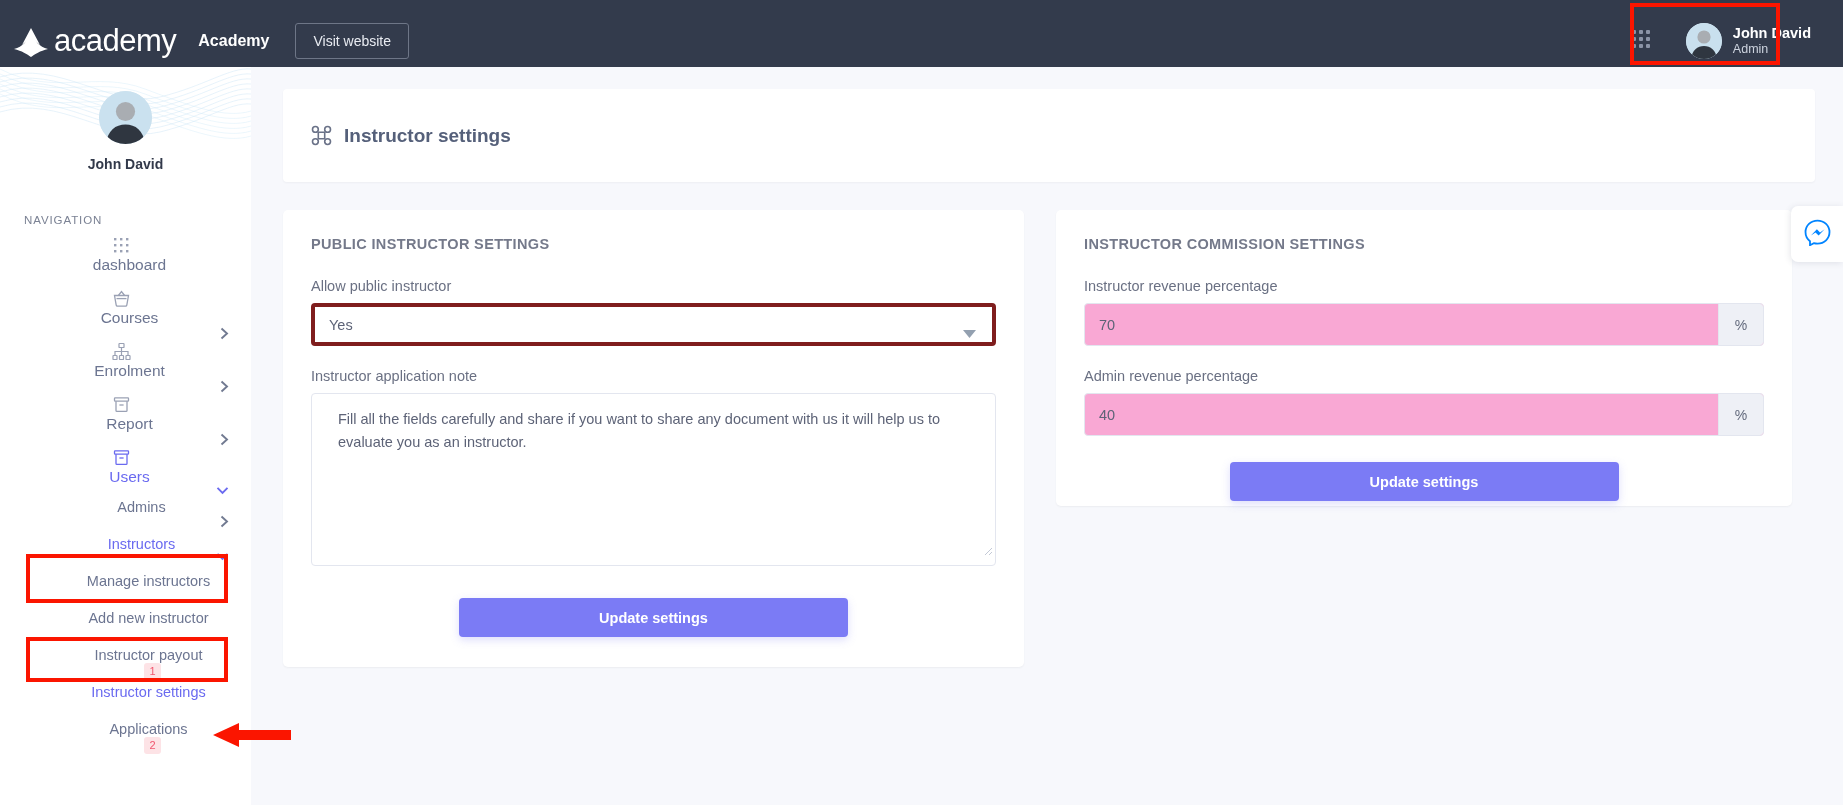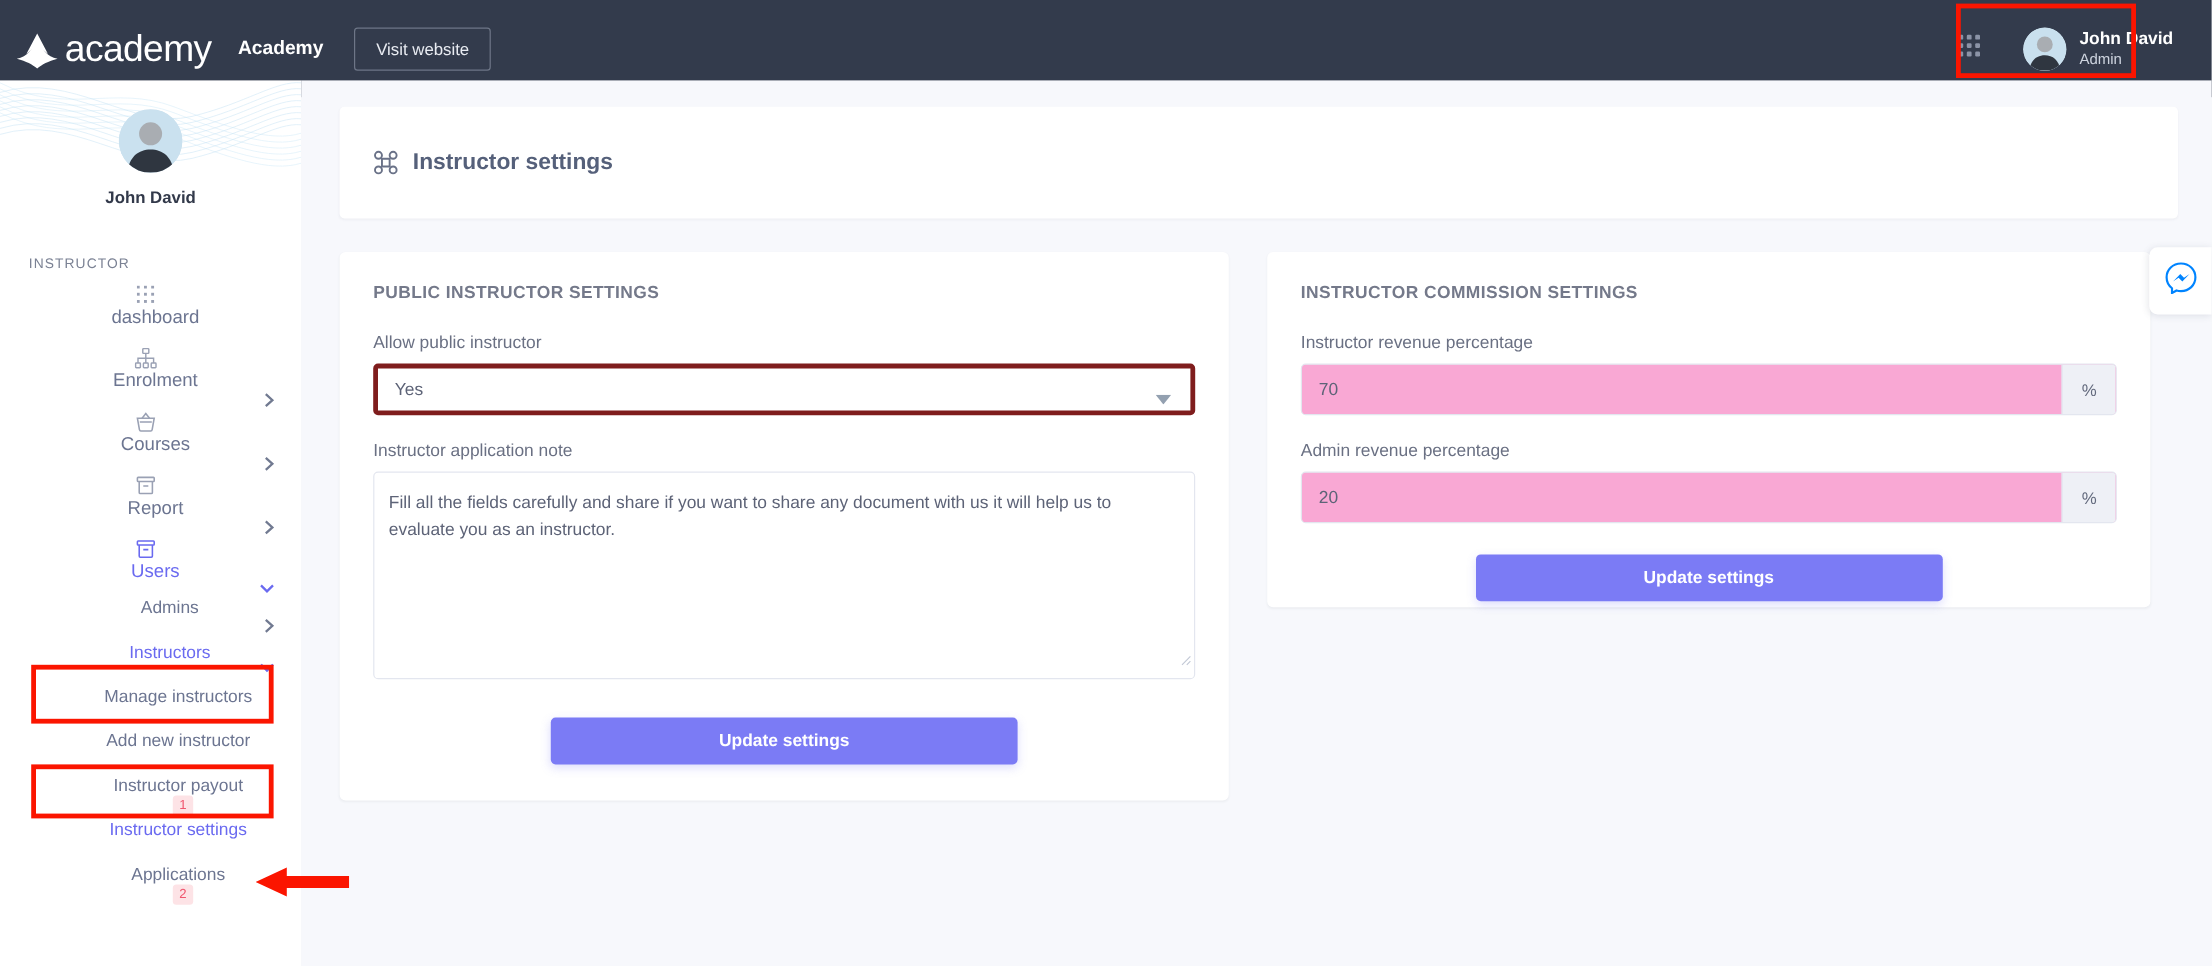--- a/index.html
+++ b/index.html
@@ -185,21 +185,21 @@
     position: relative; height: 43px;
     border: 4px solid #7f1d1d; border-radius: 4px;
     display: flex; align-items: center;
     padding: 0 14px; font-size: 14.5px; color: #5d6377;
     cursor: pointer; background: #fff;
   }
   .select-box .caret { position: absolute; right: 16px; top: 18px; }
   .note-gap { margin-top: 22px; }
   .textarea-box {
     height: 173px; border: 1px solid #e3e6ef; border-radius: 4px;
-    padding: 14px 12px; font-size: 14.5px; color: #5d6377;
+    padding: 14px 26px; font-size: 14.5px; color: #5d6377;
     line-height: 1.62; background: #fff;
     position: relative; cursor: text;
     font-family: "Liberation Sans", sans-serif;
   }
   .resize-grip { position: absolute; right: 2px; bottom: 2px; }
   .input-pct {
     display: flex; height: 43px;
     border: 1px solid #e3e6ef; border-radius: 4px; overflow: hidden;
     background: #f9a8d4;
   }
@@ -317,21 +317,21 @@
     <span class="side-avatar">
       <svg width="53" height="53" viewBox="0 0 53 53">
         <circle cx="26.5" cy="26.5" r="26.5" fill="#cae1ef"></circle>
         <circle cx="26.5" cy="20.5" r="9.6" fill="#a9adb2"></circle>
         <path d="M7 53 C8.5 39.5 16.5 33.5 26.5 33.5 C36.5 33.5 44.5 39.5 46 53 Z" fill="#2f3640"></path>
       </svg>
     </span>
     <div class="side-name">John David</div>
   </div>
 
-  <div class="nav-title">INSTRUCTOR</div>
+  <div class="nav-title">NAVIGATION</div>
 
   <div class="nav-list">
 
     <div class="nav-item">
       <span class="nav-ico">
         <svg width="15" height="15" viewBox="0 0 15 15">
             <g fill="#9aa1b4">
           <rect x="0" y="0" width="2.4" height="2.4"></rect>
               <rect x="6" y="0" width="2.4" height="2.4"></rect>
               <rect x="12" y="0" width="2.4" height="2.4"></rect>
@@ -342,45 +342,45 @@
               <rect x="6" y="12" width="2.4" height="2.4"></rect>
               <rect x="12" y="12" width="2.4" height="2.4"></rect>
         </g>
           </svg>
       </span>
       <span>dashboard</span>
     </div>
 
     <div class="nav-item">
       <span class="nav-ico">
+        <svg width="19" height="19" viewBox="0 0 19 19" fill="none" stroke="#9aa1b4" stroke-width="1.3">
+          <path d="M2.5 6.5 h14 l-1.7 9.6 a1.2 1.2 0 0 1 -1.2 1 h-8.2 a1.2 1.2 0 0 1 -1.2 -1 Z"></path>
+          <path d="M6.4 6.5 L9.5 2.5 L12.6 6.5"></path>
+          <path d="M4.5 9.6 h10"></path>
+        </svg>
+      </span>
+      <span>Courses</span>
+      <span class="chev">
+        <svg width="9" height="13" viewBox="0 0 9 13" fill="none" stroke="#717a91" stroke-width="1.9">
+            <path d="M1.5 1.5 L7 6.5 L1.5 11.5"></path>
+          </svg>
+      </span>
+    </div>
+
+    <div class="nav-item">
+      <span class="nav-ico">
         <svg width="19" height="19" viewBox="0 0 19 19" fill="none" stroke="#9aa1b4" stroke-width="1.2">
           <rect x="7" y="1.5" width="5" height="4" rx="0.6"></rect>
           <rect x="1" y="13.5" width="4" height="4" rx="0.6"></rect>
           <rect x="7.5" y="13.5" width="4" height="4" rx="0.6"></rect>
           <rect x="14" y="13.5" width="4" height="4" rx="0.6"></rect>
           <path d="M9.5 5.5 v4 M3 13.5 v-4 h13 v4 M9.5 9.5 v4"></path>
         </svg>
       </span>
       <span>Enrolment</span>
-      <span class="chev">
-        <svg width="9" height="13" viewBox="0 0 9 13" fill="none" stroke="#717a91" stroke-width="1.9">
-            <path d="M1.5 1.5 L7 6.5 L1.5 11.5"></path>
-          </svg>
-      </span>
-    </div>
-
-    <div class="nav-item">
-      <span class="nav-ico">
-        <svg width="19" height="19" viewBox="0 0 19 19" fill="none" stroke="#9aa1b4" stroke-width="1.3">
-          <path d="M2.5 6.5 h14 l-1.7 9.6 a1.2 1.2 0 0 1 -1.2 1 h-8.2 a1.2 1.2 0 0 1 -1.2 -1 Z"></path>
-          <path d="M6.4 6.5 L9.5 2.5 L12.6 6.5"></path>
-          <path d="M4.5 9.6 h10"></path>
-        </svg>
-      </span>
-      <span>Courses</span>
       <span class="chev">
         <svg width="9" height="13" viewBox="0 0 9 13" fill="none" stroke="#717a91" stroke-width="1.9">
             <path d="M1.5 1.5 L7 6.5 L1.5 11.5"></path>
           </svg>
       </span>
     </div>
 
     <div class="nav-item">
       <span class="nav-ico">
         <svg width="19" height="19" viewBox="0 0 19 19" fill="none" stroke="#9aa1b4" stroke-width="1.3">
@@ -507,21 +507,21 @@
       <div class="card-title">INSTRUCTOR COMMISSION SETTINGS</div>
 
       <label class="field-label">Instructor revenue percentage</label>
       <div class="input-pct">
         <span class="val">70</span>
         <span class="suffix">%</span>
       </div>
 
       <label class="field-label note-gap">Admin revenue percentage</label>
       <div class="input-pct">
-        <span class="val">20</span>
+        <span class="val">40</span>
         <span class="suffix">%</span>
       </div>
 
       <button class="btn-primary btn-right">Update settings</button>
     </div>
   </div>
 </div>
 
 <div class="chat-widget">
   <span>

